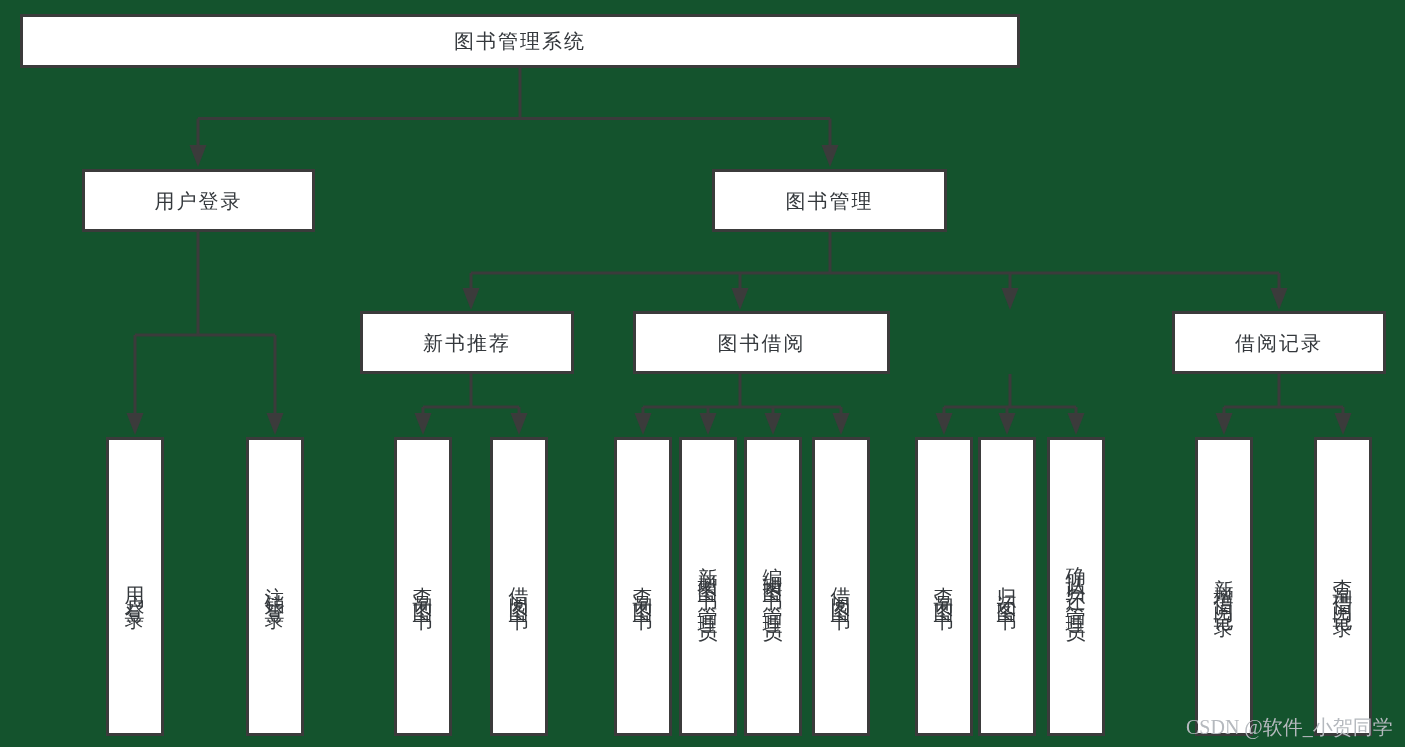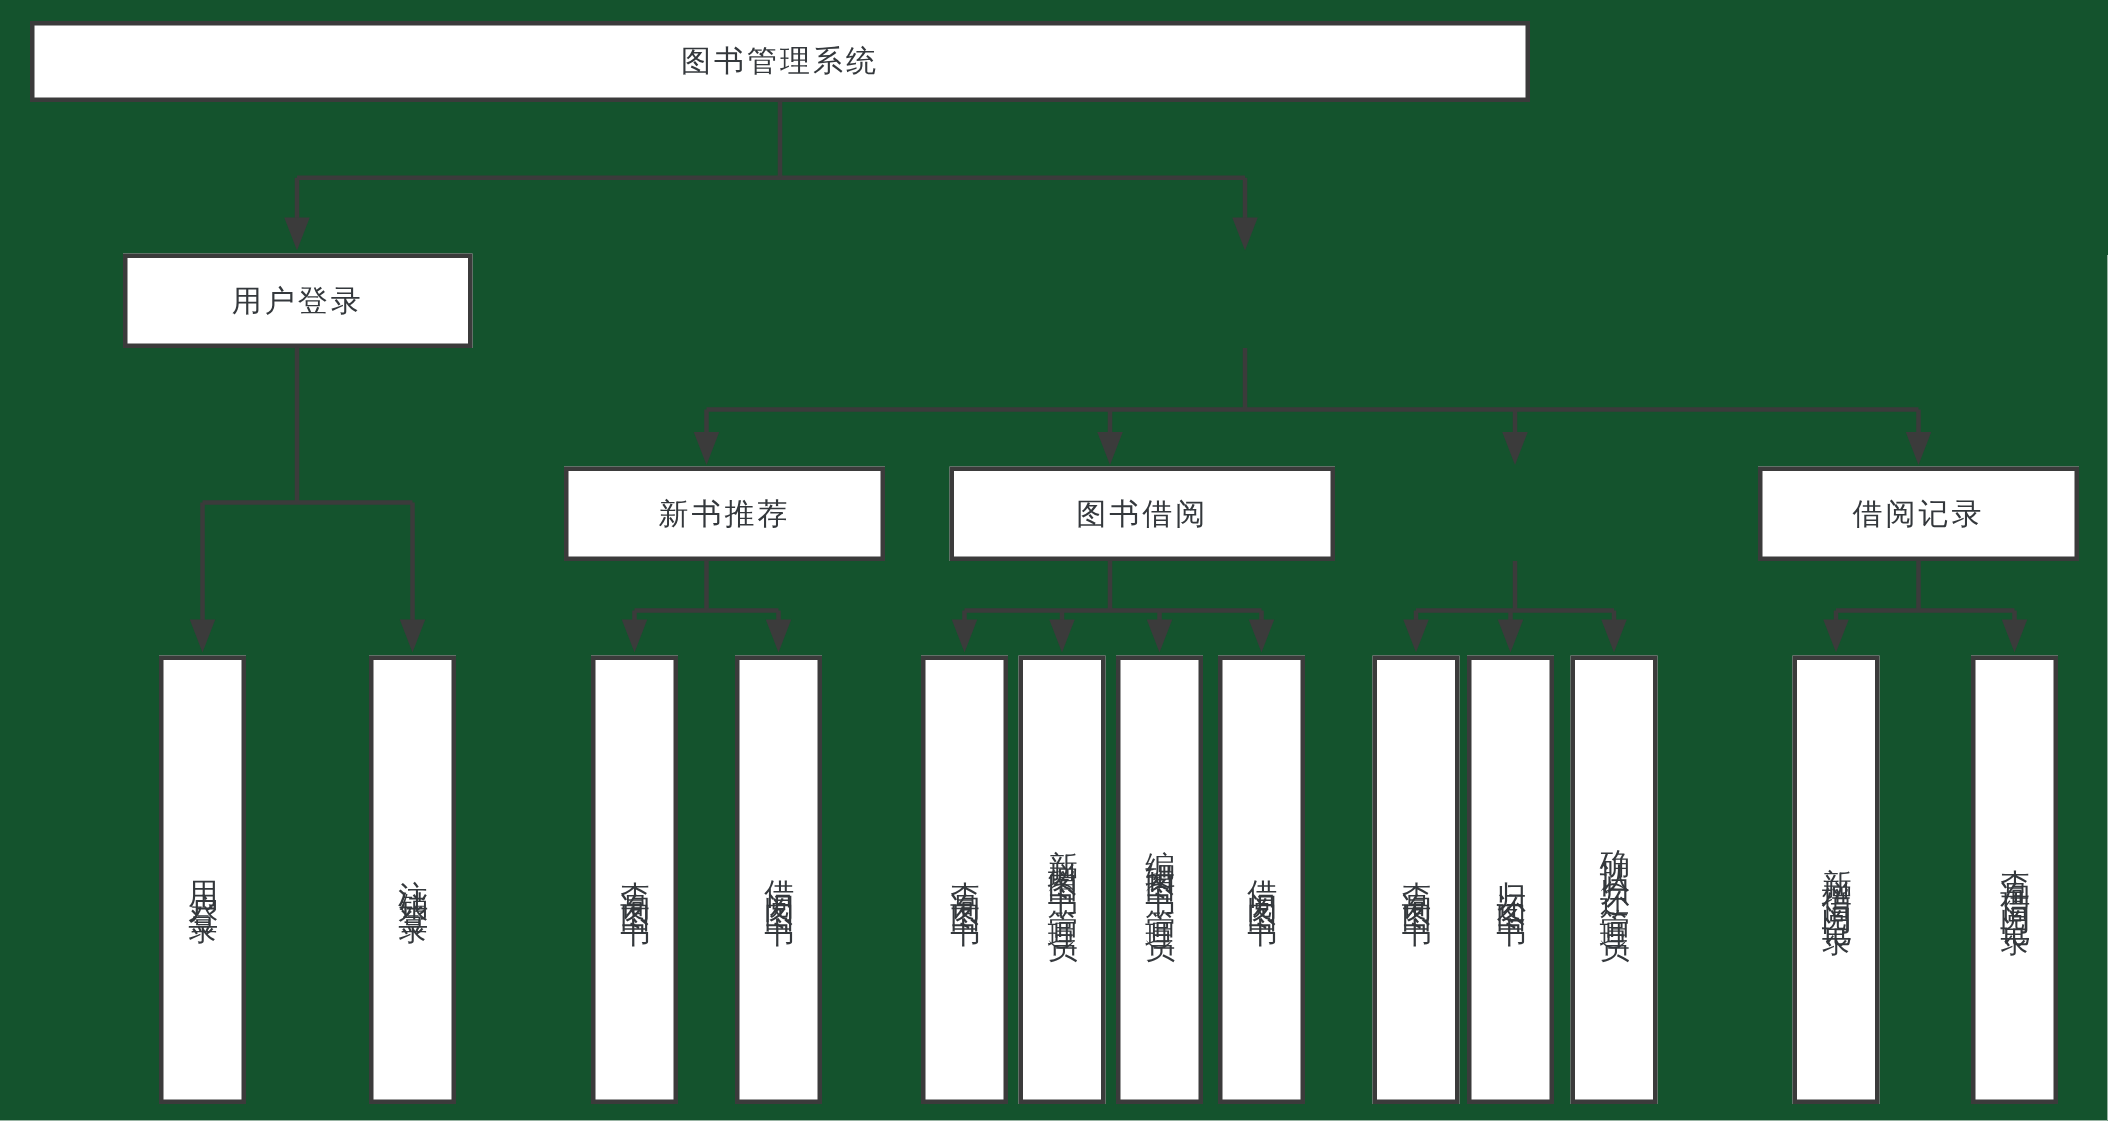--- a/index.html
+++ b/index.html
@@ -93,22 +93,25 @@
     </g>
   </svg>
 
   <div class="box root">
     <span class="hlabel">图书管理系统</span>
   </div>
 
   <div class="box lvl1" style="left:82px;width:233px">
     <span class="hlabel">用户登录</span>
   </div>
+  <div class="box lvl1" style="left:712px;width:235px">
+    <span class="hlabel">图书管理</span>
+  </div>
 
-  <div class="box lvl2" style="left:376px;width:214px">
+  <div class="box lvl2" style="left:360px;width:214px">
     <span class="hlabel">新书推荐</span>
   </div>
   <div class="box lvl2" style="left:633px;width:257px">
     <span class="hlabel">图书借阅</span>
   </div>
   <div class="box lvl2" style="left:1172px;width:214px">
     <span class="hlabel">借阅记录</span>
   </div>
 
   <div class="box leaf" style="left:106px">
@@ -144,14 +147,15 @@
   <div class="box leaf" style="left:1047px">
     <span class="vtext">确认归还（管理员）</span>
   </div>
   <div class="box leaf" style="left:1195px">
     <span class="vtext">新增借阅记录</span>
   </div>
   <div class="box leaf" style="left:1314px">
     <span class="vtext">查询借阅记录</span>
   </div>
 
+  <div class="watermark">CSDN @软件_小贺同学</div>
 
 </div>
 
 </body></html>

